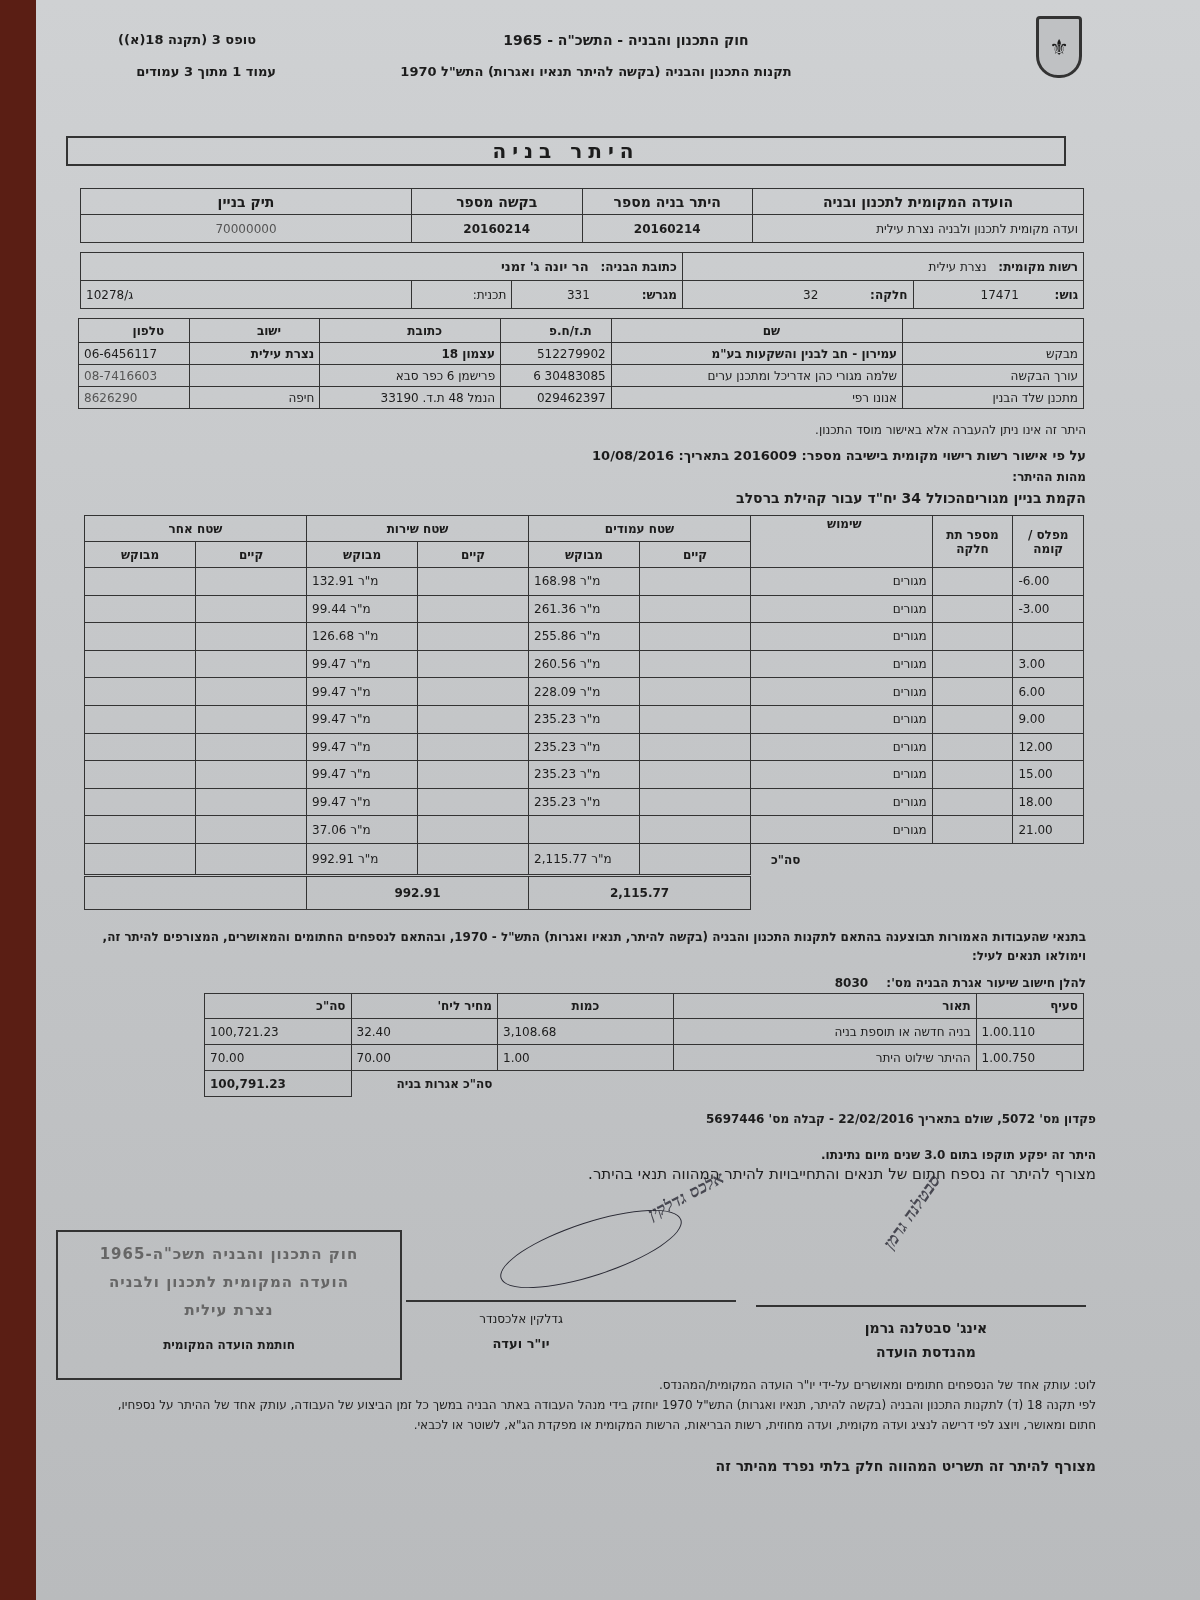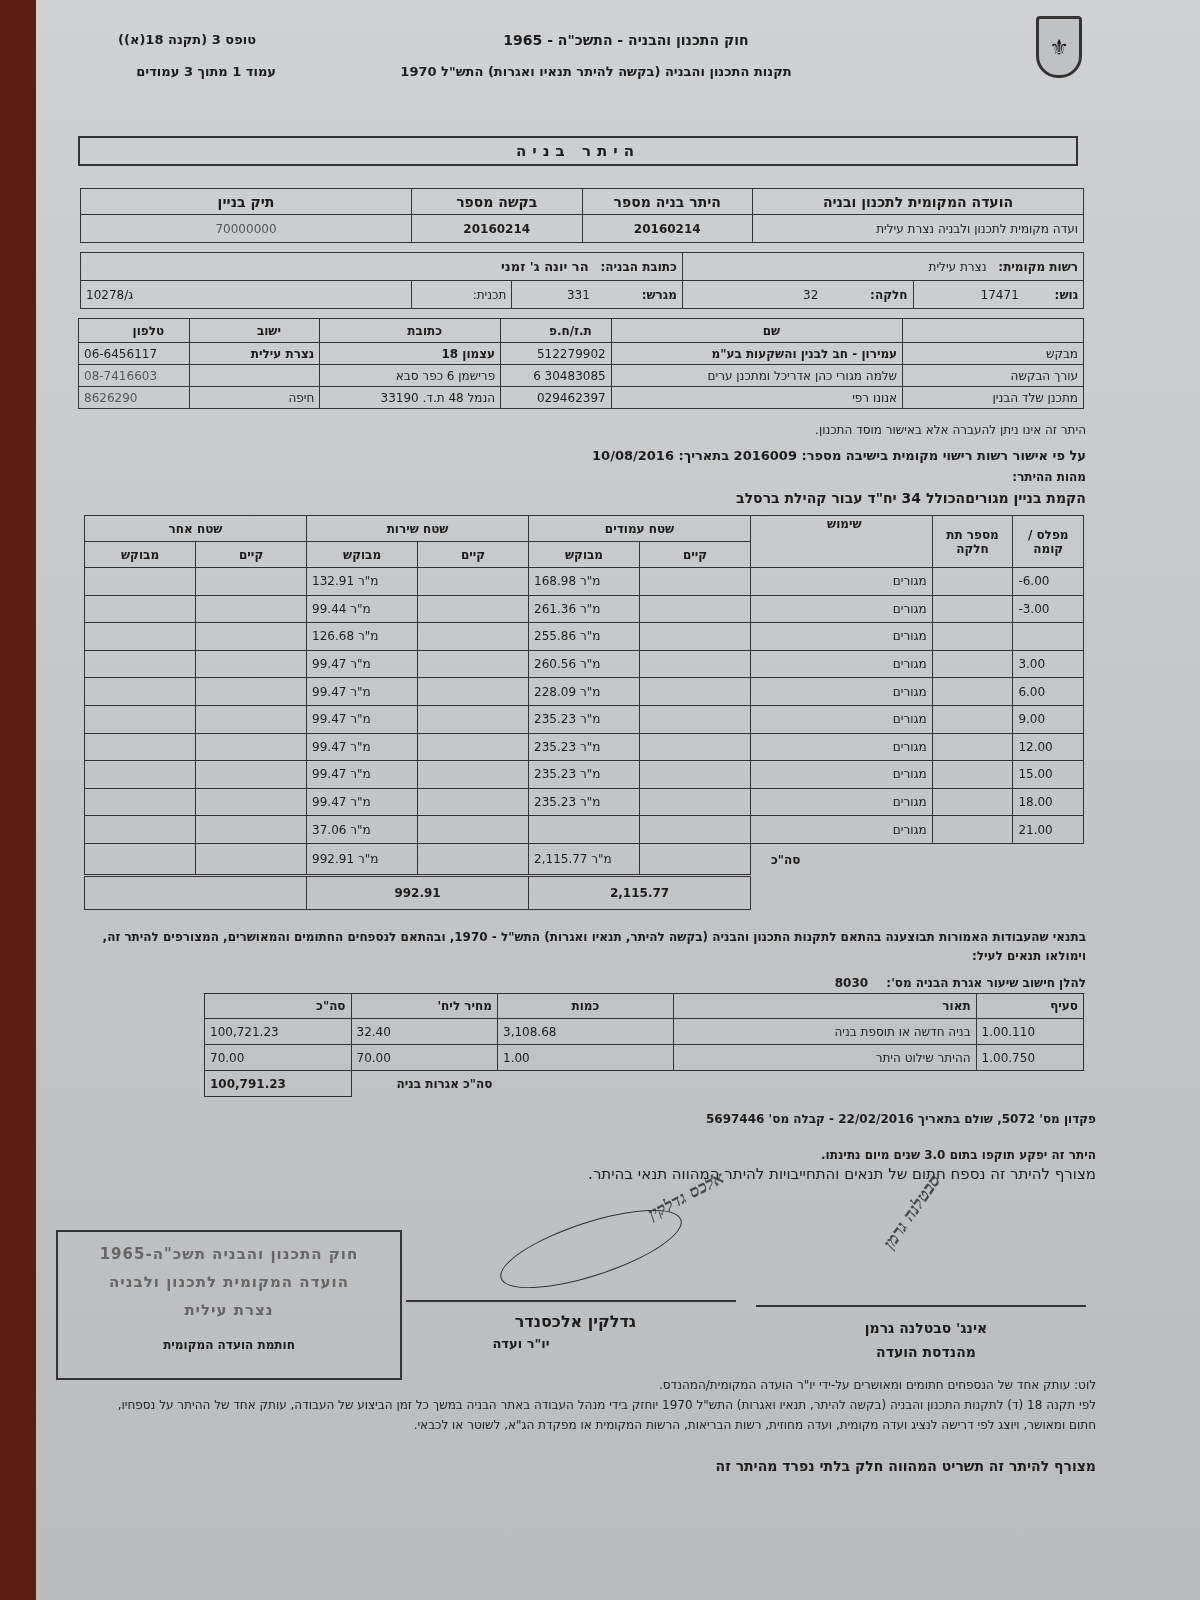--- a/index.html
+++ b/index.html
@@ -15,21 +15,21 @@
     background: linear-gradient(180deg, #cfd1d3 0%, #c4c6c8 45%, #b9bbbd 100%);
     direction: rtl;
   }
   .abs { position: absolute; }
   .hdr-law { top: 32px; left: 340px; width: 500px; text-align: center; font-size: 14px; font-weight: bold; }
   .hdr-reg { top: 64px; left: 300px; width: 520px; text-align: center; font-size: 13px; font-weight: bold; }
   .hdr-form { top: 32px; left: 50px; width: 170px; text-align: right; font-size: 13px; font-weight: bold; }
   .hdr-page { top: 64px; left: 50px; width: 190px; text-align: right; font-size: 13px; font-weight: bold; }
   .logo { top: 16px; left: 1000px; width: 46px; height: 62px; border: 3px solid #333; border-radius: 4px 4px 22px 22px; background: #bfc1c3; display:flex; align-items:center; justify-content:center; font-size: 22px; }
 
-  .title-box { top: 136px; left: 42px; width: 1000px; height: 30px; border: 2px solid #333; text-align: center; font-size: 15px; font-weight: bold; letter-spacing: 6px; line-height: 26px; }
+  .title-box { top: 136px; left: 30px; width: 1000px; height: 30px; border: 2px solid #333; text-align: center; font-size: 20px; font-weight: bold; letter-spacing: 6px; line-height: 26px; }
 
   table { border-collapse: collapse; direction: rtl; }
   td, th { border: 1.5px solid #333; font-size: 12px; padding: 1px 5px; }
   th { font-weight: bold; }
 
   .t-committee { top: 188px; left: 44px; width: 1004px; }
   .t-committee th { height: 26px; font-size: 14px; text-align: center; }
   .t-committee td { height: 28px; text-align: center; font-weight: bold; }
   .t-committee td.left { text-align: right; font-weight: normal; font-size: 12px; }
   .t-committee td.faint { color: #555; font-weight: normal; }
@@ -71,21 +71,21 @@
   .attach1 { top: 1165px; left: 200px; width: 860px; font-size: 15px; }
   .attach2 { top: 1187px; left: 80px; width: 980px; font-size: 15px; }
 
   .stamp-box { top: 1230px; left: 20px; width: 346px; height: 150px; border: 2px solid #333; text-align: center; }
   .stamp-text { font-size: 15px; font-weight: bold; color: #666; line-height: 28px; margin-top: 8px; letter-spacing: 1px; }
   .stamp-caption { font-size: 12px; font-weight: bold; margin-top: 14px; }
 
   .sig-line { height: 0; border-top: 2px solid #333; }
   .sig1-line { top: 1300px; left: 370px; width: 330px; }
   .sig2-line { top: 1305px; left: 720px; width: 330px; }
-  .sig1-name { top: 1312px; left: 370px; width: 230px; text-align: right; font-size: 16px; font-weight: bold; }
+  .sig1-name { top: 1312px; left: 370px; width: 230px; text-align: center; font-size: 12px; font-weight: normal; }
   .sig1-title { top: 1336px; left: 370px; width: 230px; text-align: center; font-size: 13px; font-weight: bold; }
   .sig2-name { top: 1320px; left: 760px; width: 260px; text-align: center; font-size: 14px; font-weight: bold; }
   .sig2-title { top: 1344px; left: 760px; width: 260px; text-align: center; font-size: 14px; font-weight: bold; }
   .scrawl { font-family: "DejaVu Serif", serif; color: #2a2a35; font-style: italic; opacity: 0.8; }
   .scrawl1 { top: 1220px; left: 470px; width: 250px; height: 100px; transform: rotate(-28deg); font-size: 17px; font-weight: bold; }
   .scrawl2 { top: 1250px; left: 740px; width: 240px; height: 90px; transform: rotate(-55deg); font-size: 17px; font-weight: bold; }
   .oval1 { top: 1222px; left: 460px; width: 190px; height: 54px; border: 1.5px solid #2a2a35; border-radius: 50%; transform: rotate(-18deg); }
 
   .footnote { top: 1375px; left: 60px; width: 1000px; font-size: 12px; line-height: 20px; }
   .final1 { top: 1458px; left: 60px; width: 1000px; font-size: 14px; font-weight: bold; }

